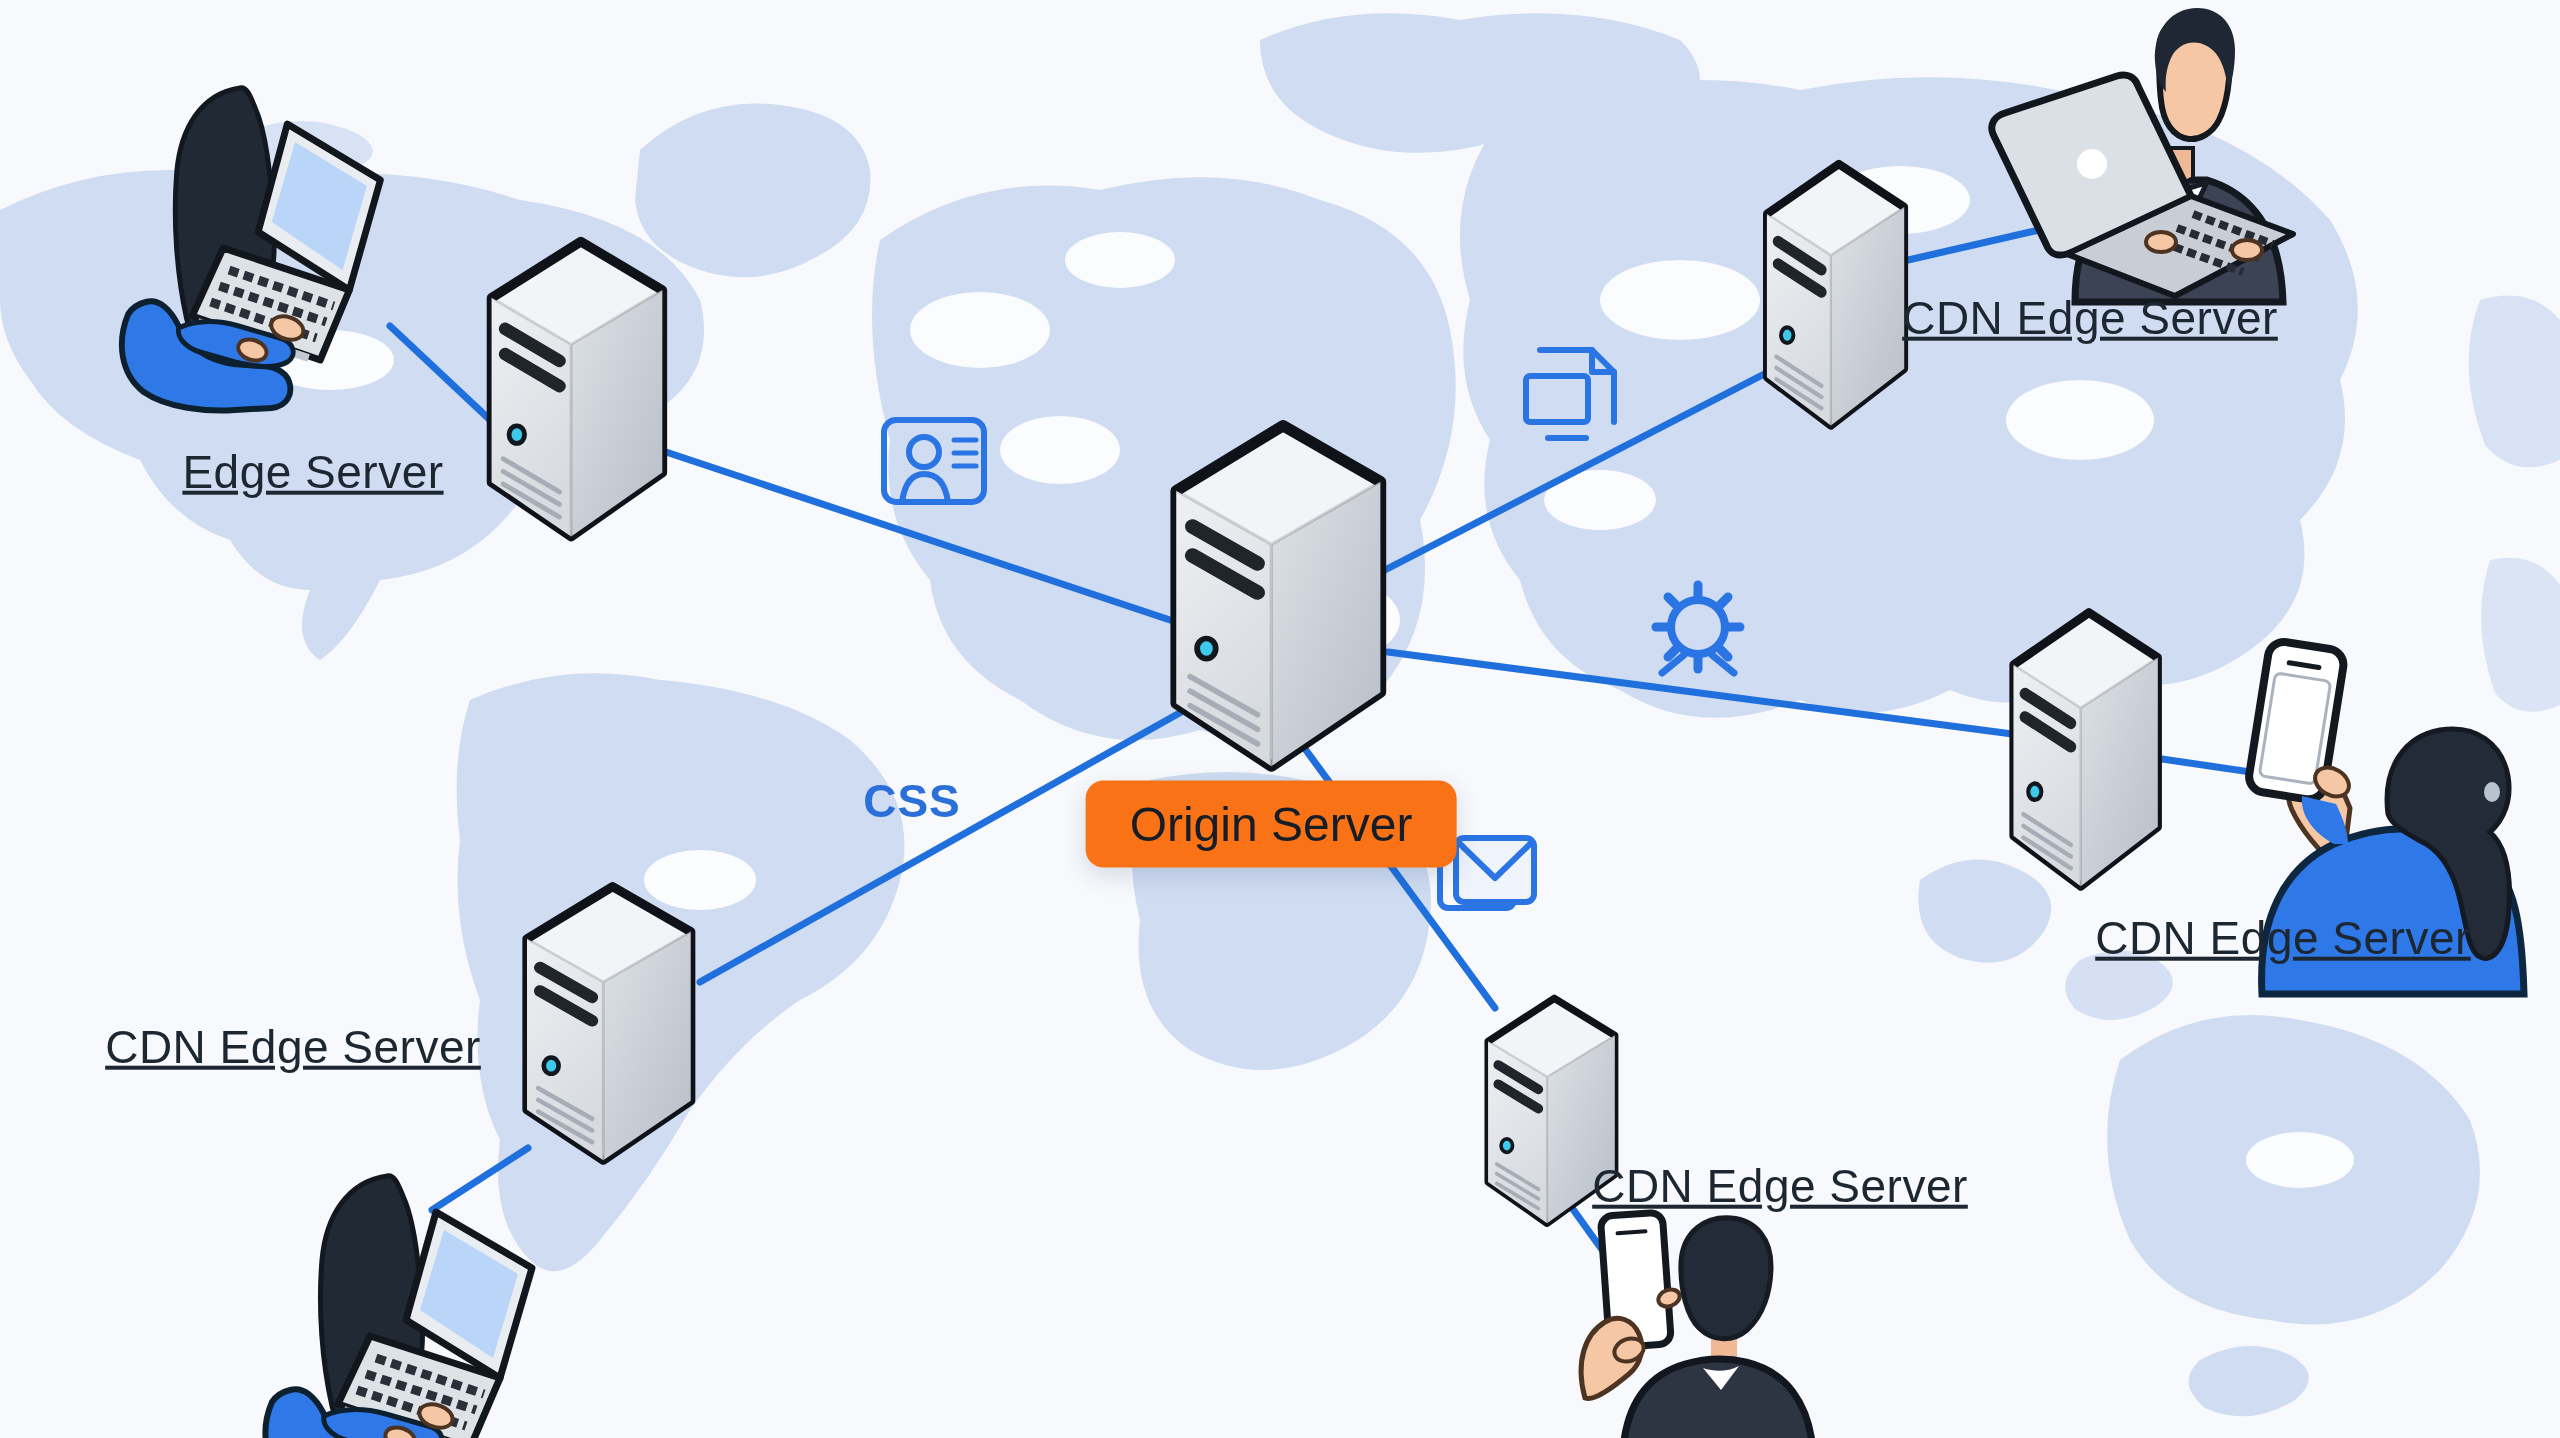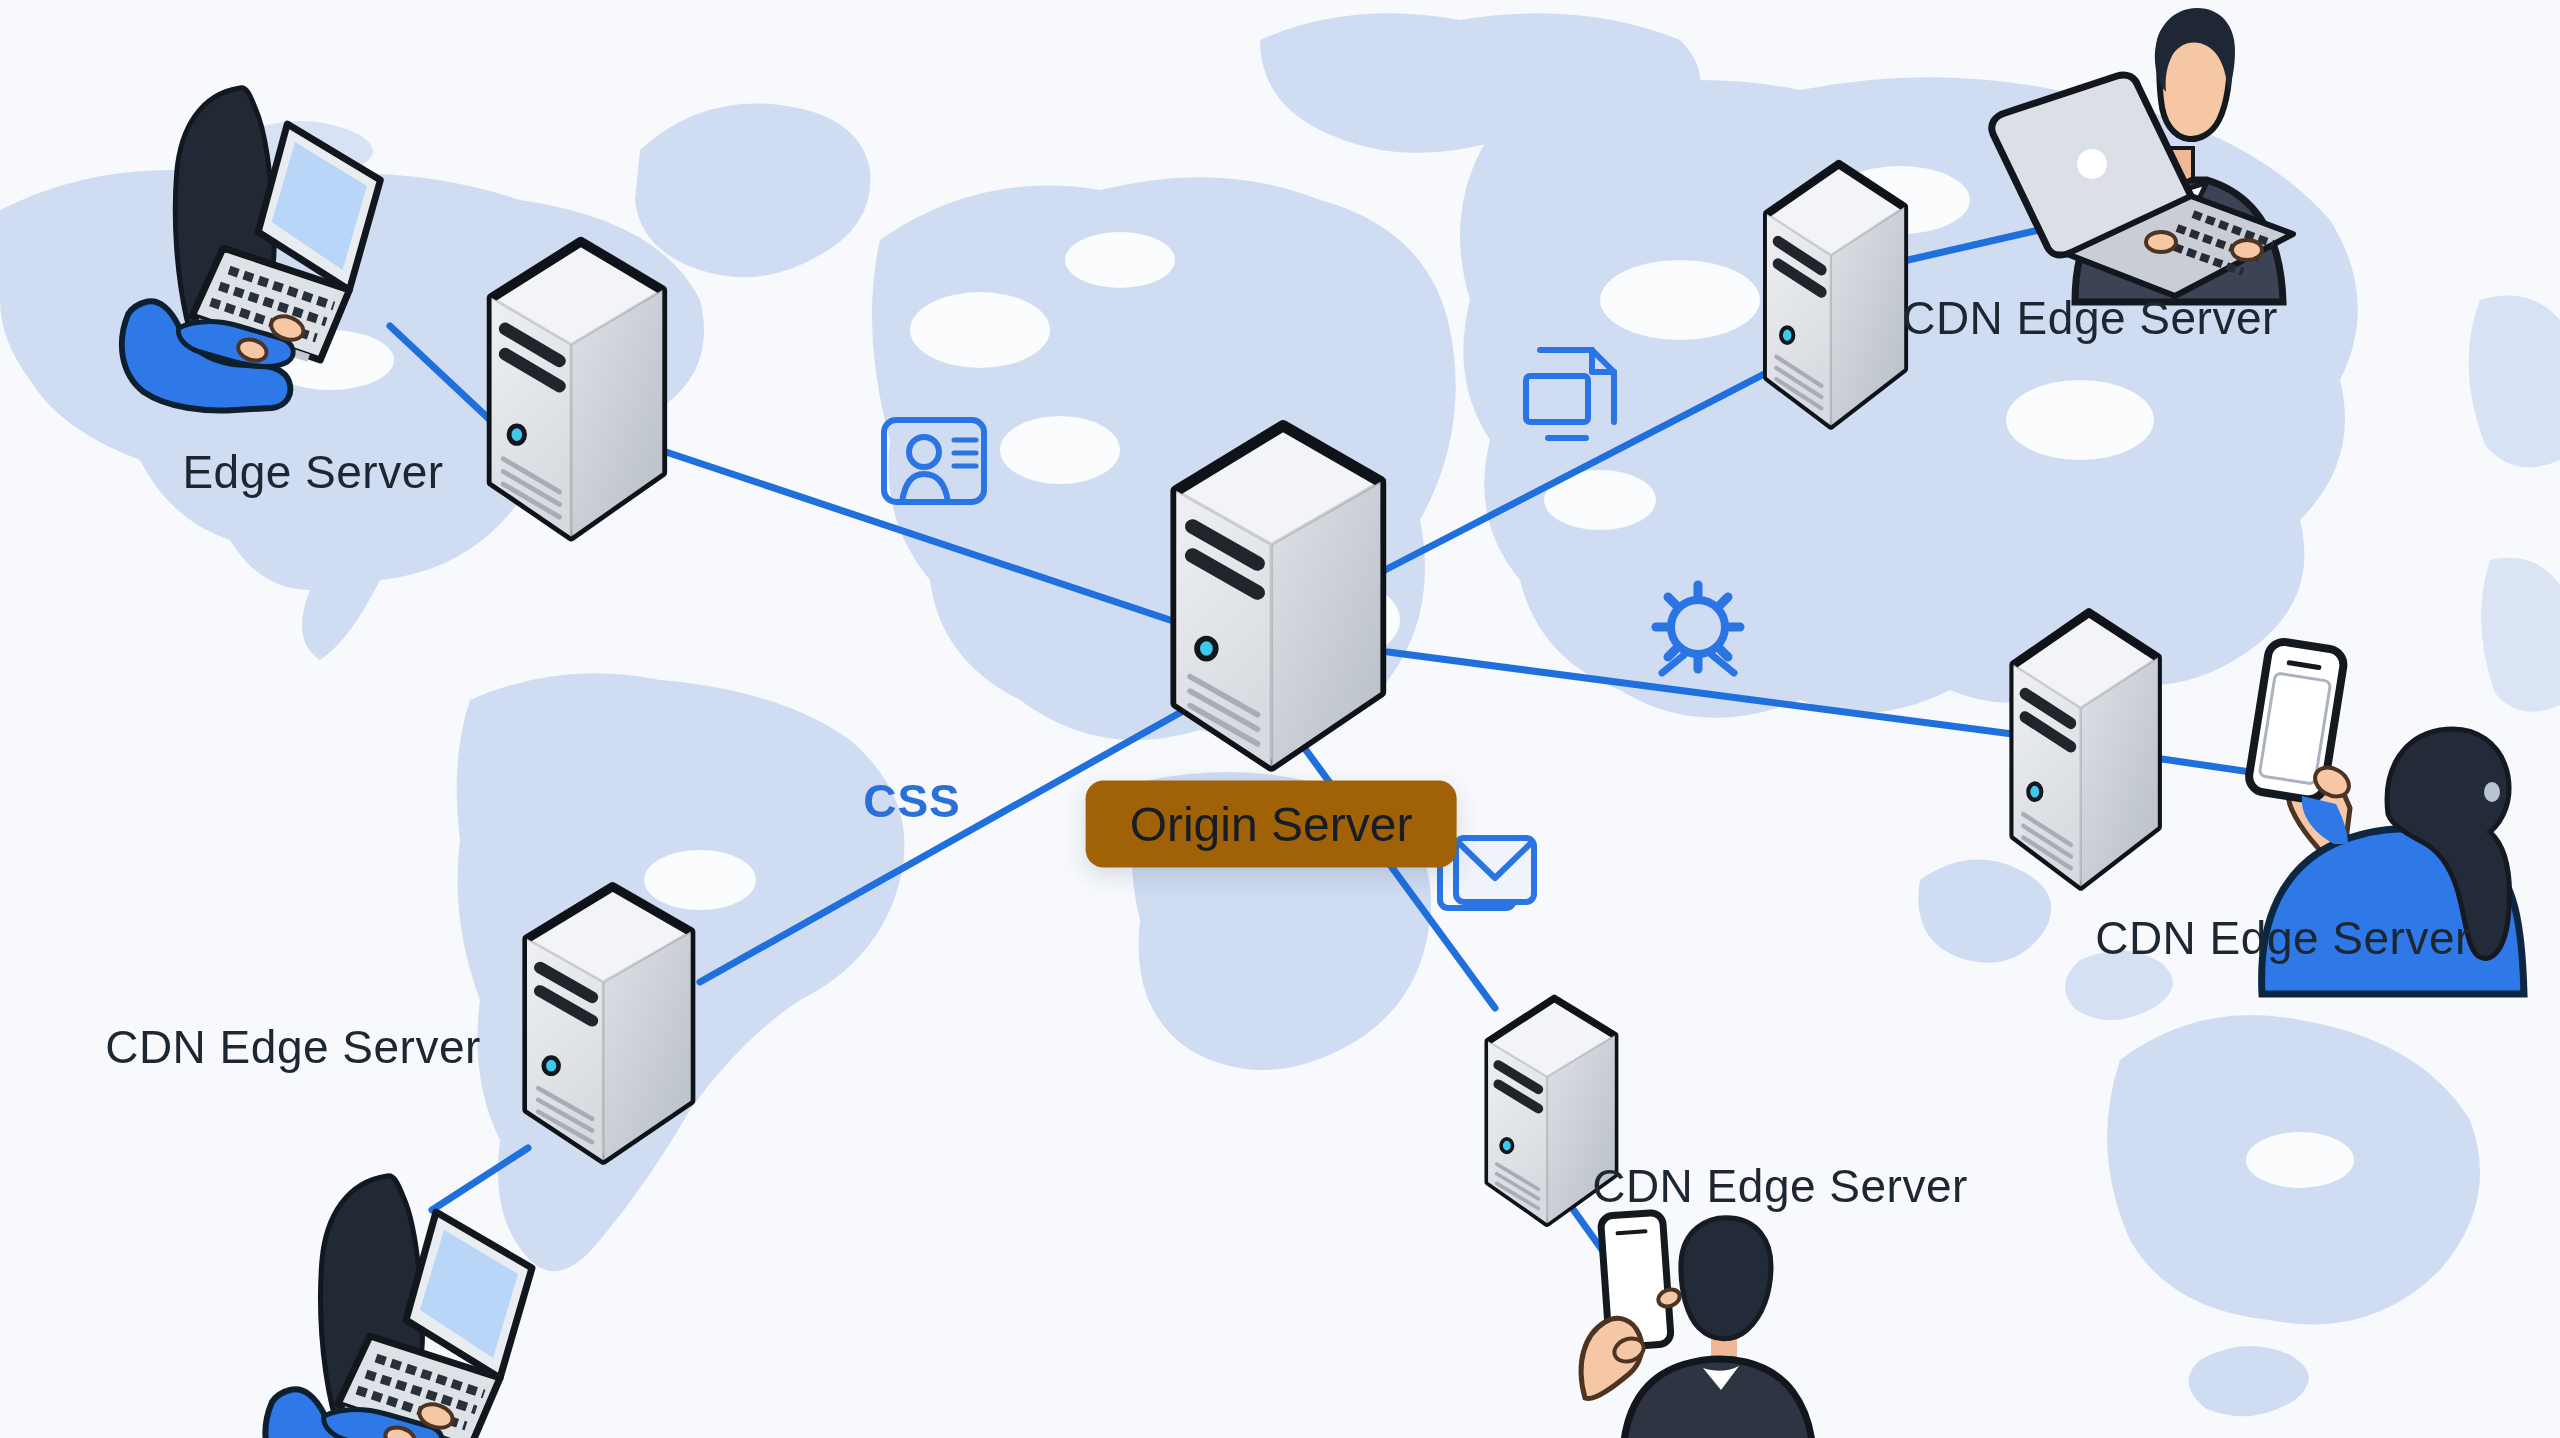--- a/index.html
+++ b/index.html
@@ -1,23 +1,23 @@
 <!DOCTYPE html>
 <html><head>
 <meta charset="utf-8">
 <style>
   html,body{margin:0;padding:0;background:#f7f9fc;}
   #stage{position:relative;width:2560px;height:1438px;overflow:hidden;
          font-family:"Liberation Sans",sans-serif;}
   #scene{position:absolute;left:0;top:0;}
   .node-label{position:absolute;transform:translate(-50%,-50%);
       font-size:46px;font-weight:500;line-height:1.1;color:#1d2731;
-      white-space:nowrap;letter-spacing:.5px;}
+      white-space:nowrap;letter-spacing:.5px;text-decoration:underline;}
   .origin-pill{position:absolute;transform:translate(-50%,-50%);
-      background:#a16207;border-radius:18px;padding:16px 44px;
+      background:#f97316;border-radius:18px;padding:16px 44px;
       font-size:48px;font-weight:500;color:#171d26;white-space:nowrap;
       box-shadow:0 8px 24px rgba(40,60,100,.16);}
   .css-label{position:absolute;transform:translate(-50%,-50%);
       font-size:46px;font-weight:700;color:#2b6fd8;letter-spacing:1px;}
 </style>
 </head>
 <body>
 
 <div id="stage">
 

